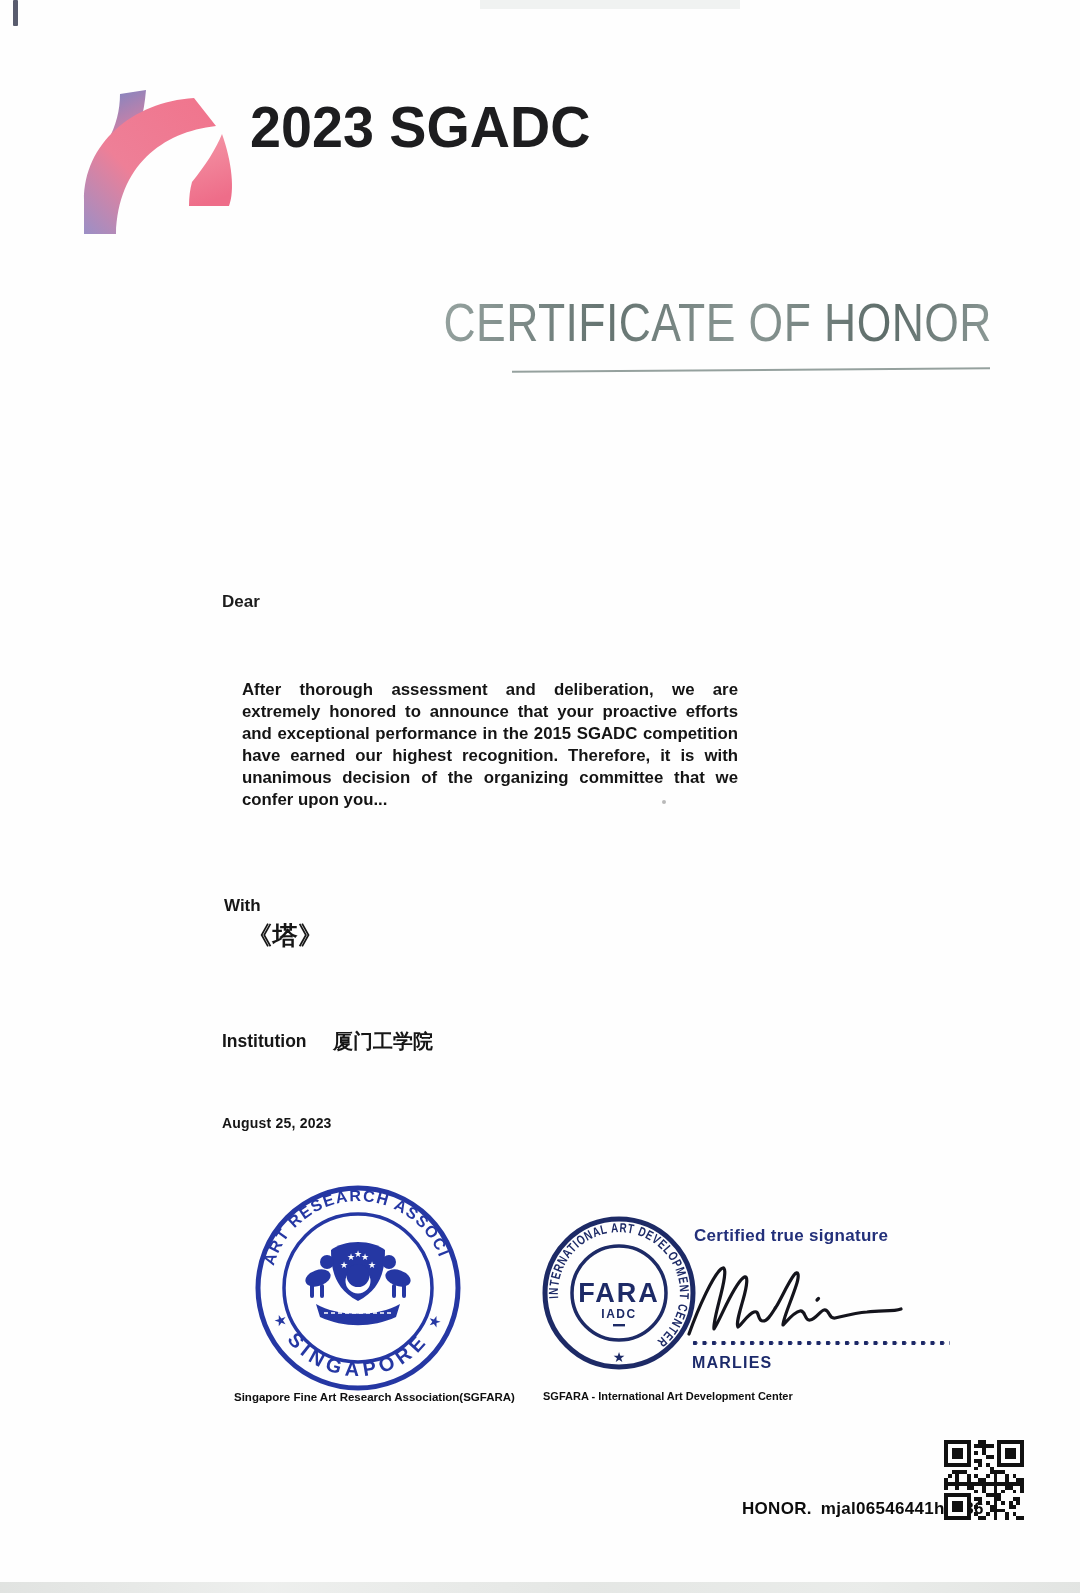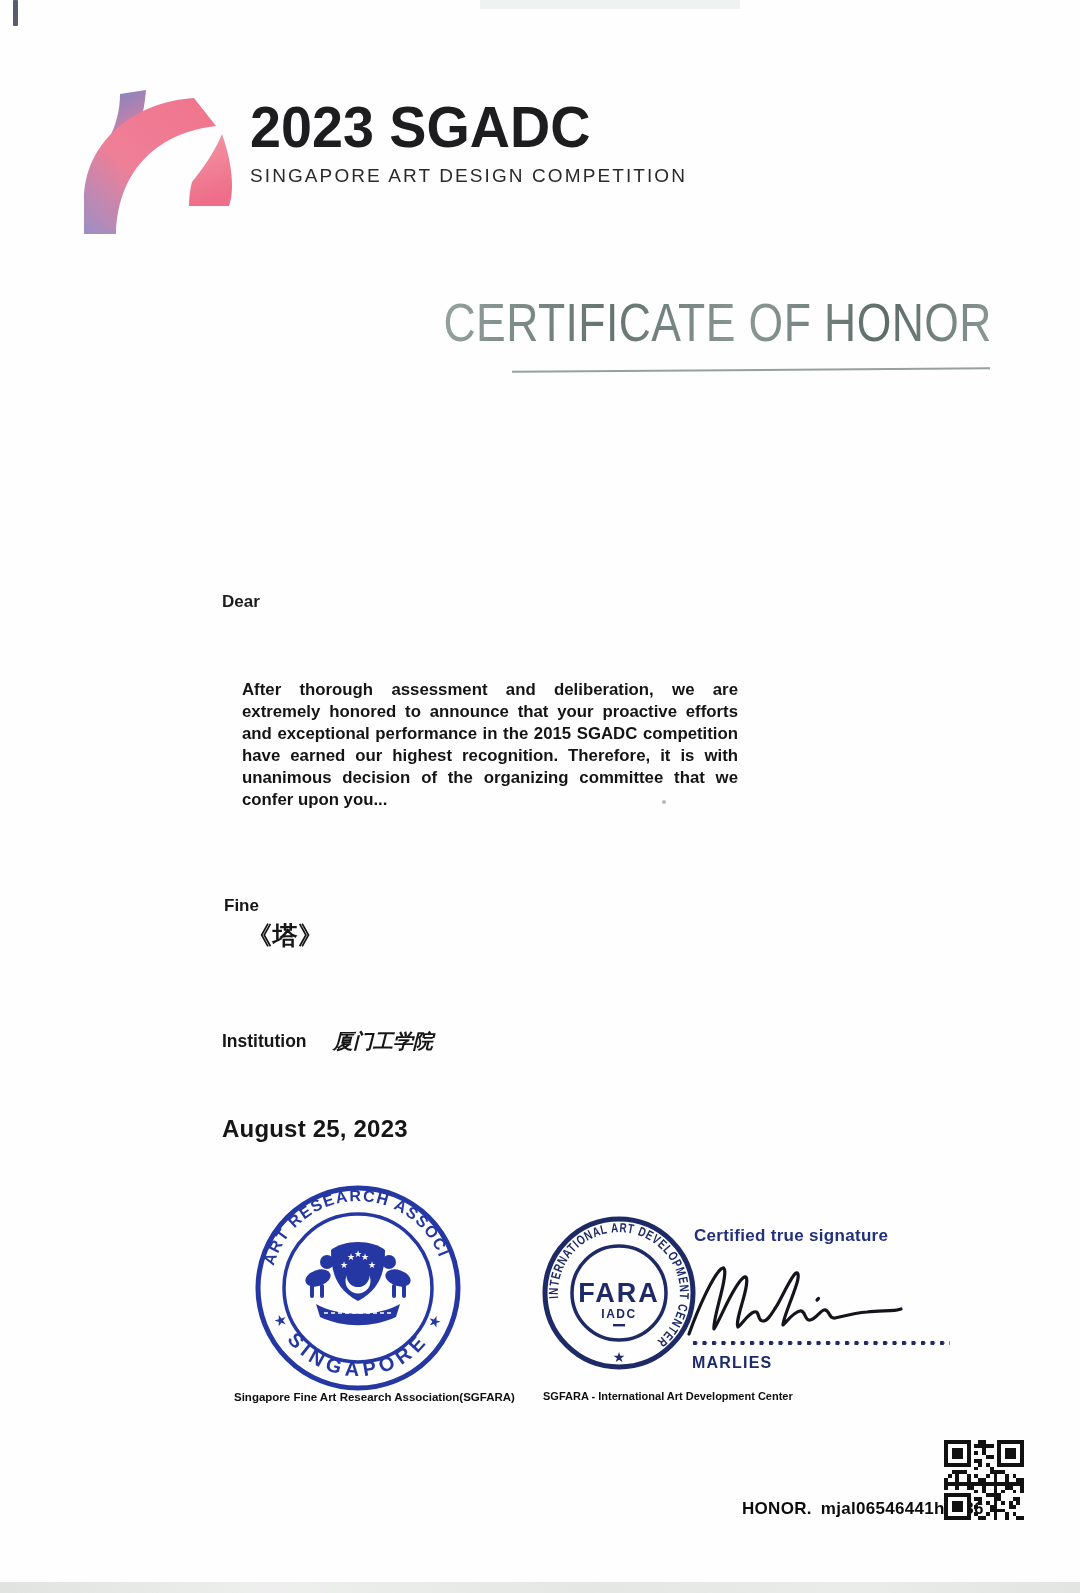--- a/index.html
+++ b/index.html
@@ -30,22 +30,22 @@
   
   .dear-label{left:222px;top:592px;font-size:17px;font-weight:700;color:#1c1c1c;}
   .recipients{left:247px;top:614px;font-size:26px;font-weight:700;color:#131313;letter-spacing:1px;white-space:nowrap;}
   .body-par{left:242px;top:679px;width:496px;font-size:16.8px;font-weight:700;line-height:1.31;
     color:#141414;text-align:justify;}
   .award{left:242px;top:784px;font-family:"Liberation Serif",serif;font-size:31px;font-weight:700;
     color:#8e2026;letter-spacing:.5px;white-space:nowrap;}
   .with-label{left:224px;top:896px;font-size:17px;font-weight:700;}
   .work-title{left:247px;top:919px;font-size:25px;font-weight:700;letter-spacing:.5px;}
   .inst-label{left:222px;top:1031px;font-size:17.5px;font-weight:700;}
-  .inst-value{left:333px;top:1028px;font-size:20px;font-weight:700;font-style:italic;}
-  .date{left:222px;top:1115px;font-size:24px;font-weight:700;letter-spacing:.2px;white-space:nowrap;}
+  .inst-value{left:333px;top:1028px;font-size:20px;font-weight:700;}
+  .date{left:222px;top:1115px;font-size:14px;font-weight:700;letter-spacing:.2px;white-space:nowrap;}
   
   .seal-left{left:252px;top:1182px;width:212px;height:212px;}
   .seal-left-caption{left:234px;top:1391px;font-size:11.5px;font-weight:700;color:#0e0e0e;white-space:nowrap;}
   .seal-right{left:540px;top:1214px;width:158px;height:158px;}
   .seal-right-caption{left:543px;top:1390px;font-size:11px;font-weight:700;color:#0e0e0e;white-space:nowrap;}
   
   .sig-label{left:694px;top:1226px;font-size:17px;font-weight:600;color:#23307a;letter-spacing:.3px;white-space:nowrap;}
   .sig-script{left:683px;top:1256px;width:272px;height:90px;}
   .sig-dots{left:692px;top:1340px;width:258px;height:6px;
     background:radial-gradient(circle at 3px 3px,#1b2766 2.1px,transparent 2.5px);
@@ -82,29 +82,28 @@
         <stop offset="0" stop-color="#f497a7"></stop>
           <stop offset="1" stop-color="#ee6d89"></stop>
       </linearGradient>
     </defs>
     <path d="M42,6 L68,2 C66,26 61,46 50,62 L30,52 C38,38 42,22 42,6 Z" fill="url(#lg1)"></path>
     <path d="M6,146 L6,112 C6,56 54,14 116,10 L138,38 C84,44 40,78 38,146 Z" fill="url(#lg2)"></path>
     <path d="M114,94 C127,78 138,61 144,46 C154,74 157,103 151,118 L111,118 C111,109 112,101 114,94 Z" fill="url(#lg3)"></path>
   </svg>
   <div class="abs logo-text">
     <div class="logo-title">2023 SGADC</div>
-    <div class="logo-sub">SINGAPORE ART DESIGN COMPETITION</div>
   </div>
 
   <div class="abs cert-title">CERTIFICATE OF HONOR</div>
   <div class="abs title-underline"></div>
 
   <div class="abs dear-label">Dear</div>
   <div class="abs body-par">After thorough assessment and deliberation, we are extremely honored to announce that your proactive efforts and exceptional performance in the 2015 SGADC competition have earned our highest recognition. Therefore, it is with unanimous decision of the organizing committee that we confer upon you...</div>
-  <div class="abs with-label">Fine</div>
+  <div class="abs with-label">With</div>
   <div class="abs work-title">《塔》</div>
   <div class="abs inst-label">Institution</div>
   <div class="abs inst-value">厦门工学院</div>
   <div class="abs date">August 25, 2023</div>
 
   <svg class="abs seal-left" viewBox="0 0 212 212" xmlns="http://www.w3.org/2000/svg">
     <g fill="none" stroke="#2537a3">
       <circle cx="106" cy="106" r="100" stroke-width="5"></circle>
       <circle cx="106" cy="106" r="74" stroke-width="3.5"></circle>
     </g>

